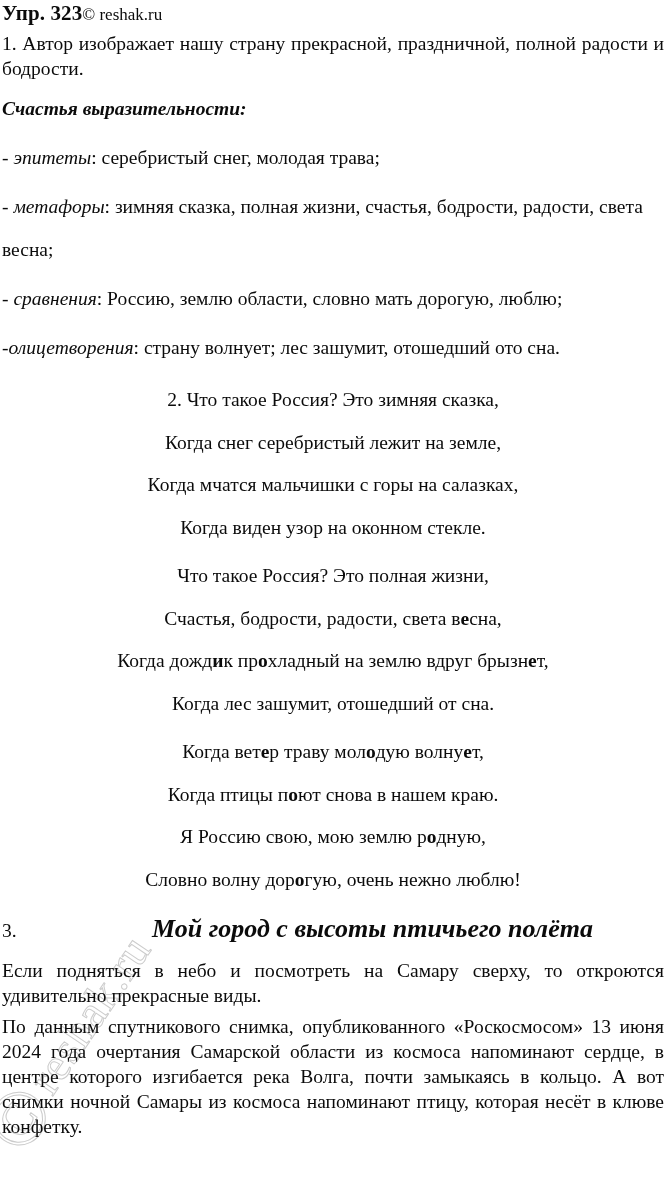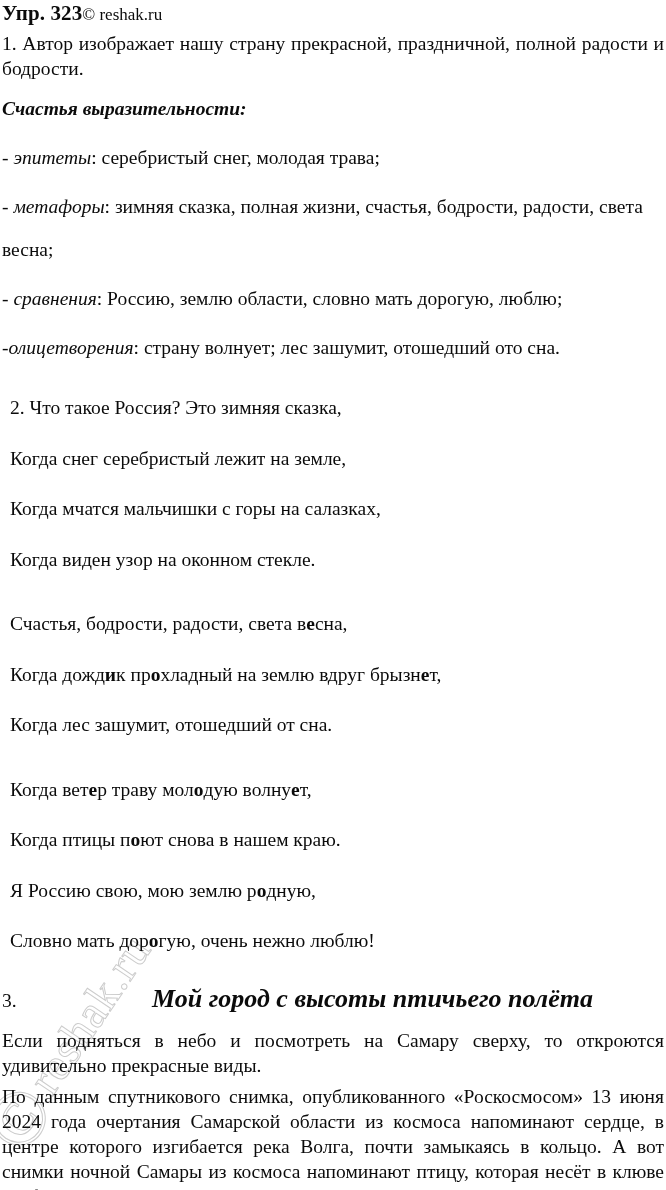--- a/index.html
+++ b/index.html
@@ -64,22 +64,22 @@
     line-height: 43px;
     margin: 0;
     text-align: left;
     white-space: nowrap;
   }
   .device-line .term { font-style: italic; font-family: Liberation Serif, serif; }
 
   .verse {
     font-size: 19.5px;
     line-height: 42.5px;
-    margin: 8px;
-    text-align: left;
+    margin: 0;
+    text-align: center;
     white-space: nowrap;
   }
   .verse b { font-weight: bold; }
   .spacer-10 { height: 10px; }
   .spacer-6  { height: 6px; }
 
   
   .title-row {
     display: flex;
     align-items: baseline;
@@ -171,30 +171,31 @@
 
     <div class="spacer-10"></div>
 
     <p class="verse"><span>2. Что такое Россия? Это зимняя сказка,</span></p>
     <p class="verse"><span>Когда снег серебристый лежит на земле,</span></p>
     <p class="verse"><span>Когда мчатся мальчишки с горы на салазках,</span></p>
     <p class="verse"><span>Когда виден узор на оконном стекле.</span></p>
 
     <div class="spacer-6"></div>
 
+    <p class="verse"><span>Что такое Россия? Это полная жизни,</span></p>
     <p class="verse"><span>Счастья, бодрости, радости, света в</span><b>е</b><span>сна,</span></p>
     <p class="verse"><span>Когда дожд</span><b>и</b><span>к пр</span><b>о</b><span>хладный на землю вдруг брызн</span><b>е</b><span>т,</span></p>
     <p class="verse"><span>Когда лес зашумит, отошедший от сна.</span></p>
 
     <div class="spacer-6"></div>
 
     <p class="verse"><span>Когда вет</span><b>е</b><span>р траву мол</span><b>о</b><span>дую волну</span><b>е</b><span>т,</span></p>
     <p class="verse"><span>Когда птицы п</span><b>о</b><span>ют снова в нашем краю.</span></p>
     <p class="verse"><span>Я Россию свою, мою землю р</span><b>о</b><span>дную,</span></p>
-    <p class="verse"><span>Словно мать дор</span><b>о</b><span>гую, очень нежно люблю!</span></p>
+    <p class="verse"><span>Словно волну дор</span><b>о</b><span>гую, очень нежно люблю!</span></p>
 
     <div class="spacer-6"></div>
 
     <div class="title-row">
       <span class="title-num">3.</span>
       <span class="title-text">Мой город с высоты птичьего полёта</span>
     </div>
 
     <div class="spacer-6"></div>
 

